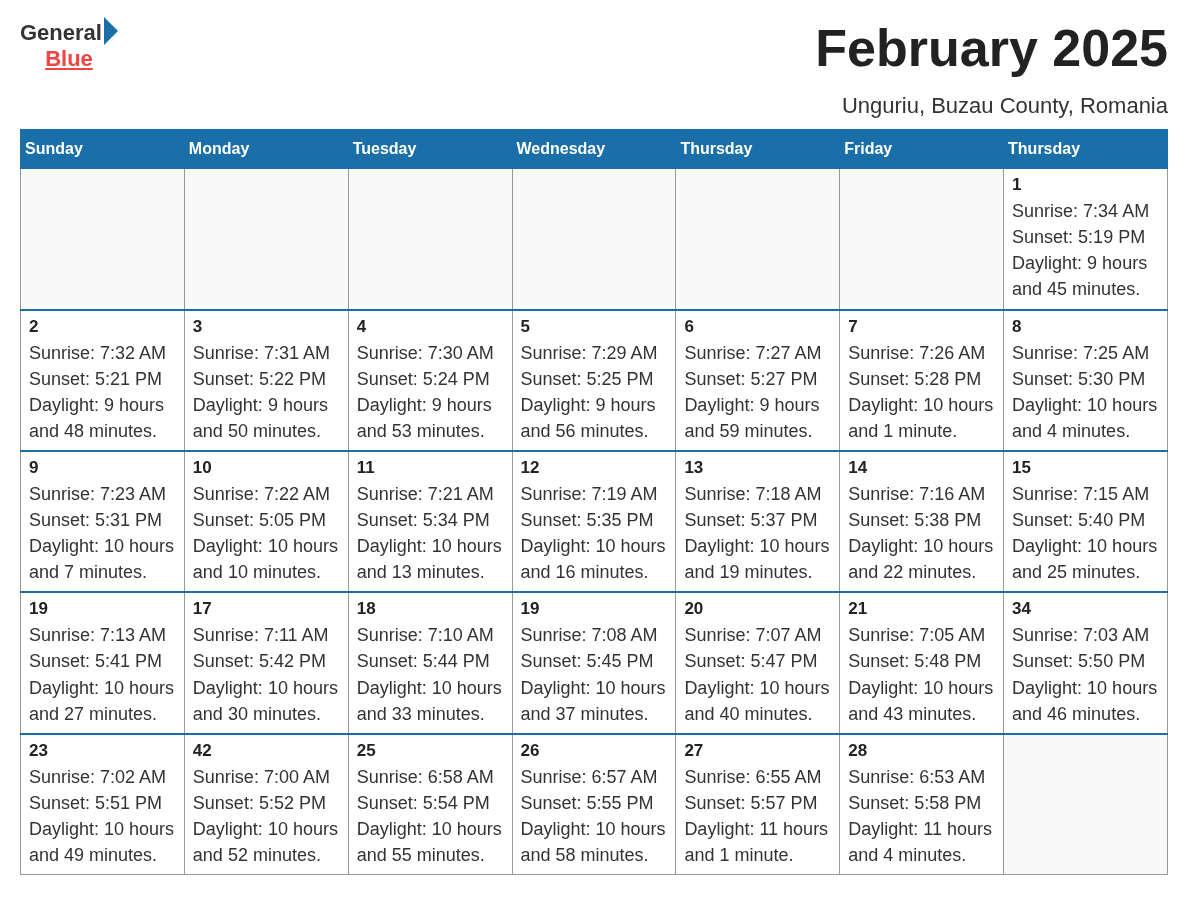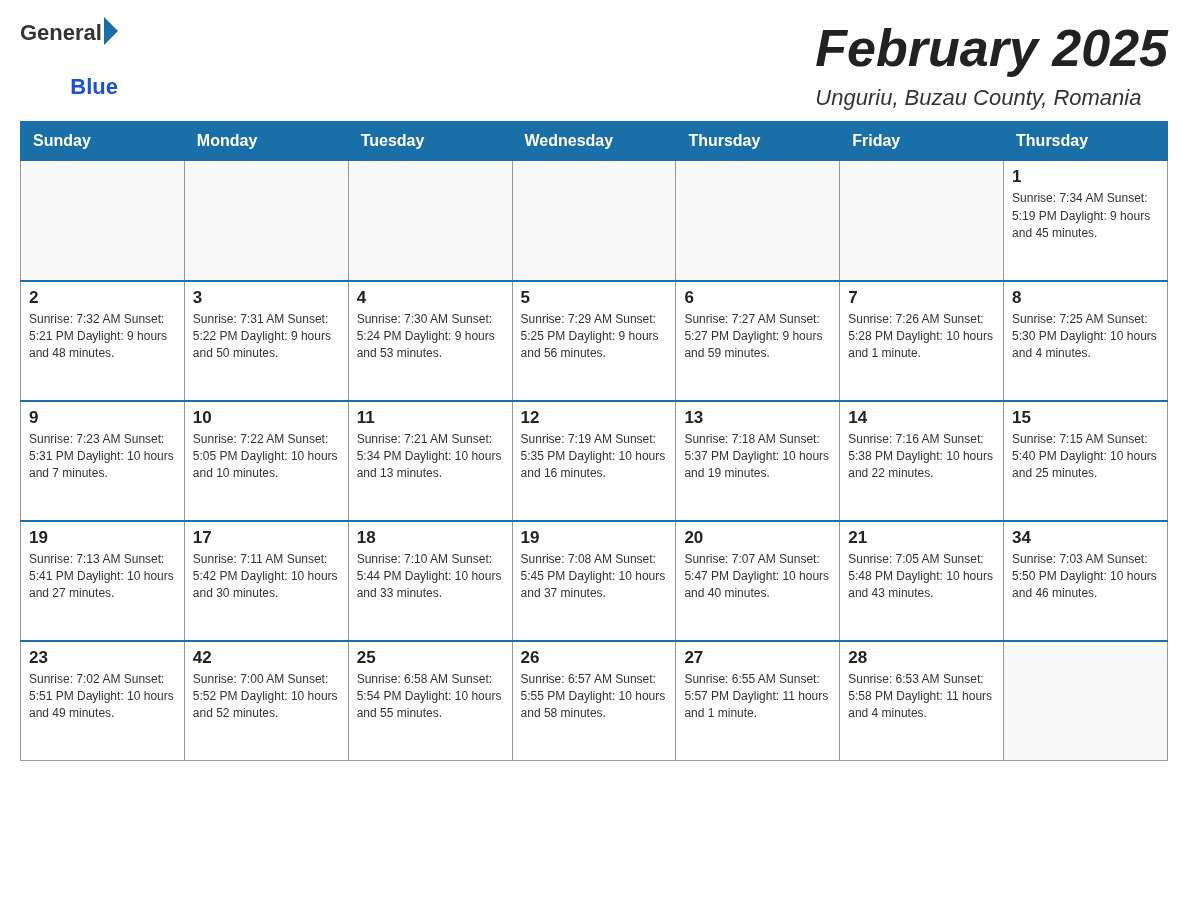--- a/index.html
+++ b/index.html
@@ -12,22 +12,21 @@
     }
     .header {
       display: flex;
       justify-content: space-between;
       align-items: flex-start;
       margin-bottom: 10px;
     }
     .logo {
       display: flex;
       flex-direction: column;
-      align-items: flex-end;
-      gap: 28px;
+      align-items: center;
     }
     .logo-top {
       display: flex;
       align-items: center;
     }
     .logo-general {
       font-size: 22px;
       font-weight: bold;
       color: #333;
     }
@@ -36,48 +35,49 @@
       height: 0;
       border-left: 14px solid #1a6fa8;
       border-top: 14px solid transparent;
       border-bottom: 14px solid transparent;
       margin-left: 2px;
       margin-top: -4px;
     }
     .logo-bottom {
       font-size: 22px;
       font-weight: bold;
-      color: #1d4ed8;
+      color: #ef4444;
       margin-left: 0;
+      text-decoration: underline;
     }
     .title-section {
-      font-style: italic;
+      text-align: right;
     }
     .month-title {
       font-size: 52px;
       font-weight: bold;
       color: #222;
       line-height: 1.1;
     }
     .location {
       font-size: 22px;
       color: #333;
-      margin-top: 8px;
+      margin-top: 16px;
     }
     .calendar {
       width: 100%;
       border-collapse: collapse;
       margin-top: 10px;
     }
     .calendar th {
       background-color: #1a6fa8;
       color: #fff;
       font-size: 16px;
       font-weight: bold;
-      padding: 10px 12px;
+      padding: 10px 4px;
       text-align: left;
       border: 1px solid #1a6fa8;
     }
     .calendar td {
       border: 1px solid #999;
       vertical-align: top;
       padding: 6px 8px;
       width: 14.28%;
       min-height: 110px;
       height: 120px;
@@ -85,21 +85,21 @@
       color: #222;
     }
     .day-number {
       font-size: 17px;
       font-weight: bold;
       color: #222;
       display: block;
       margin-bottom: 3px;
     }
     .day-info {
-      font-size: 12px;
+      font-size: 18px;
       color: #333;
       line-height: 1.45;
     }
     .empty-cell {
       background: #f9f9f9;
     }
     .row-border td {
       border-top: 2px solid #1a6fa8;
     }
   </style>

